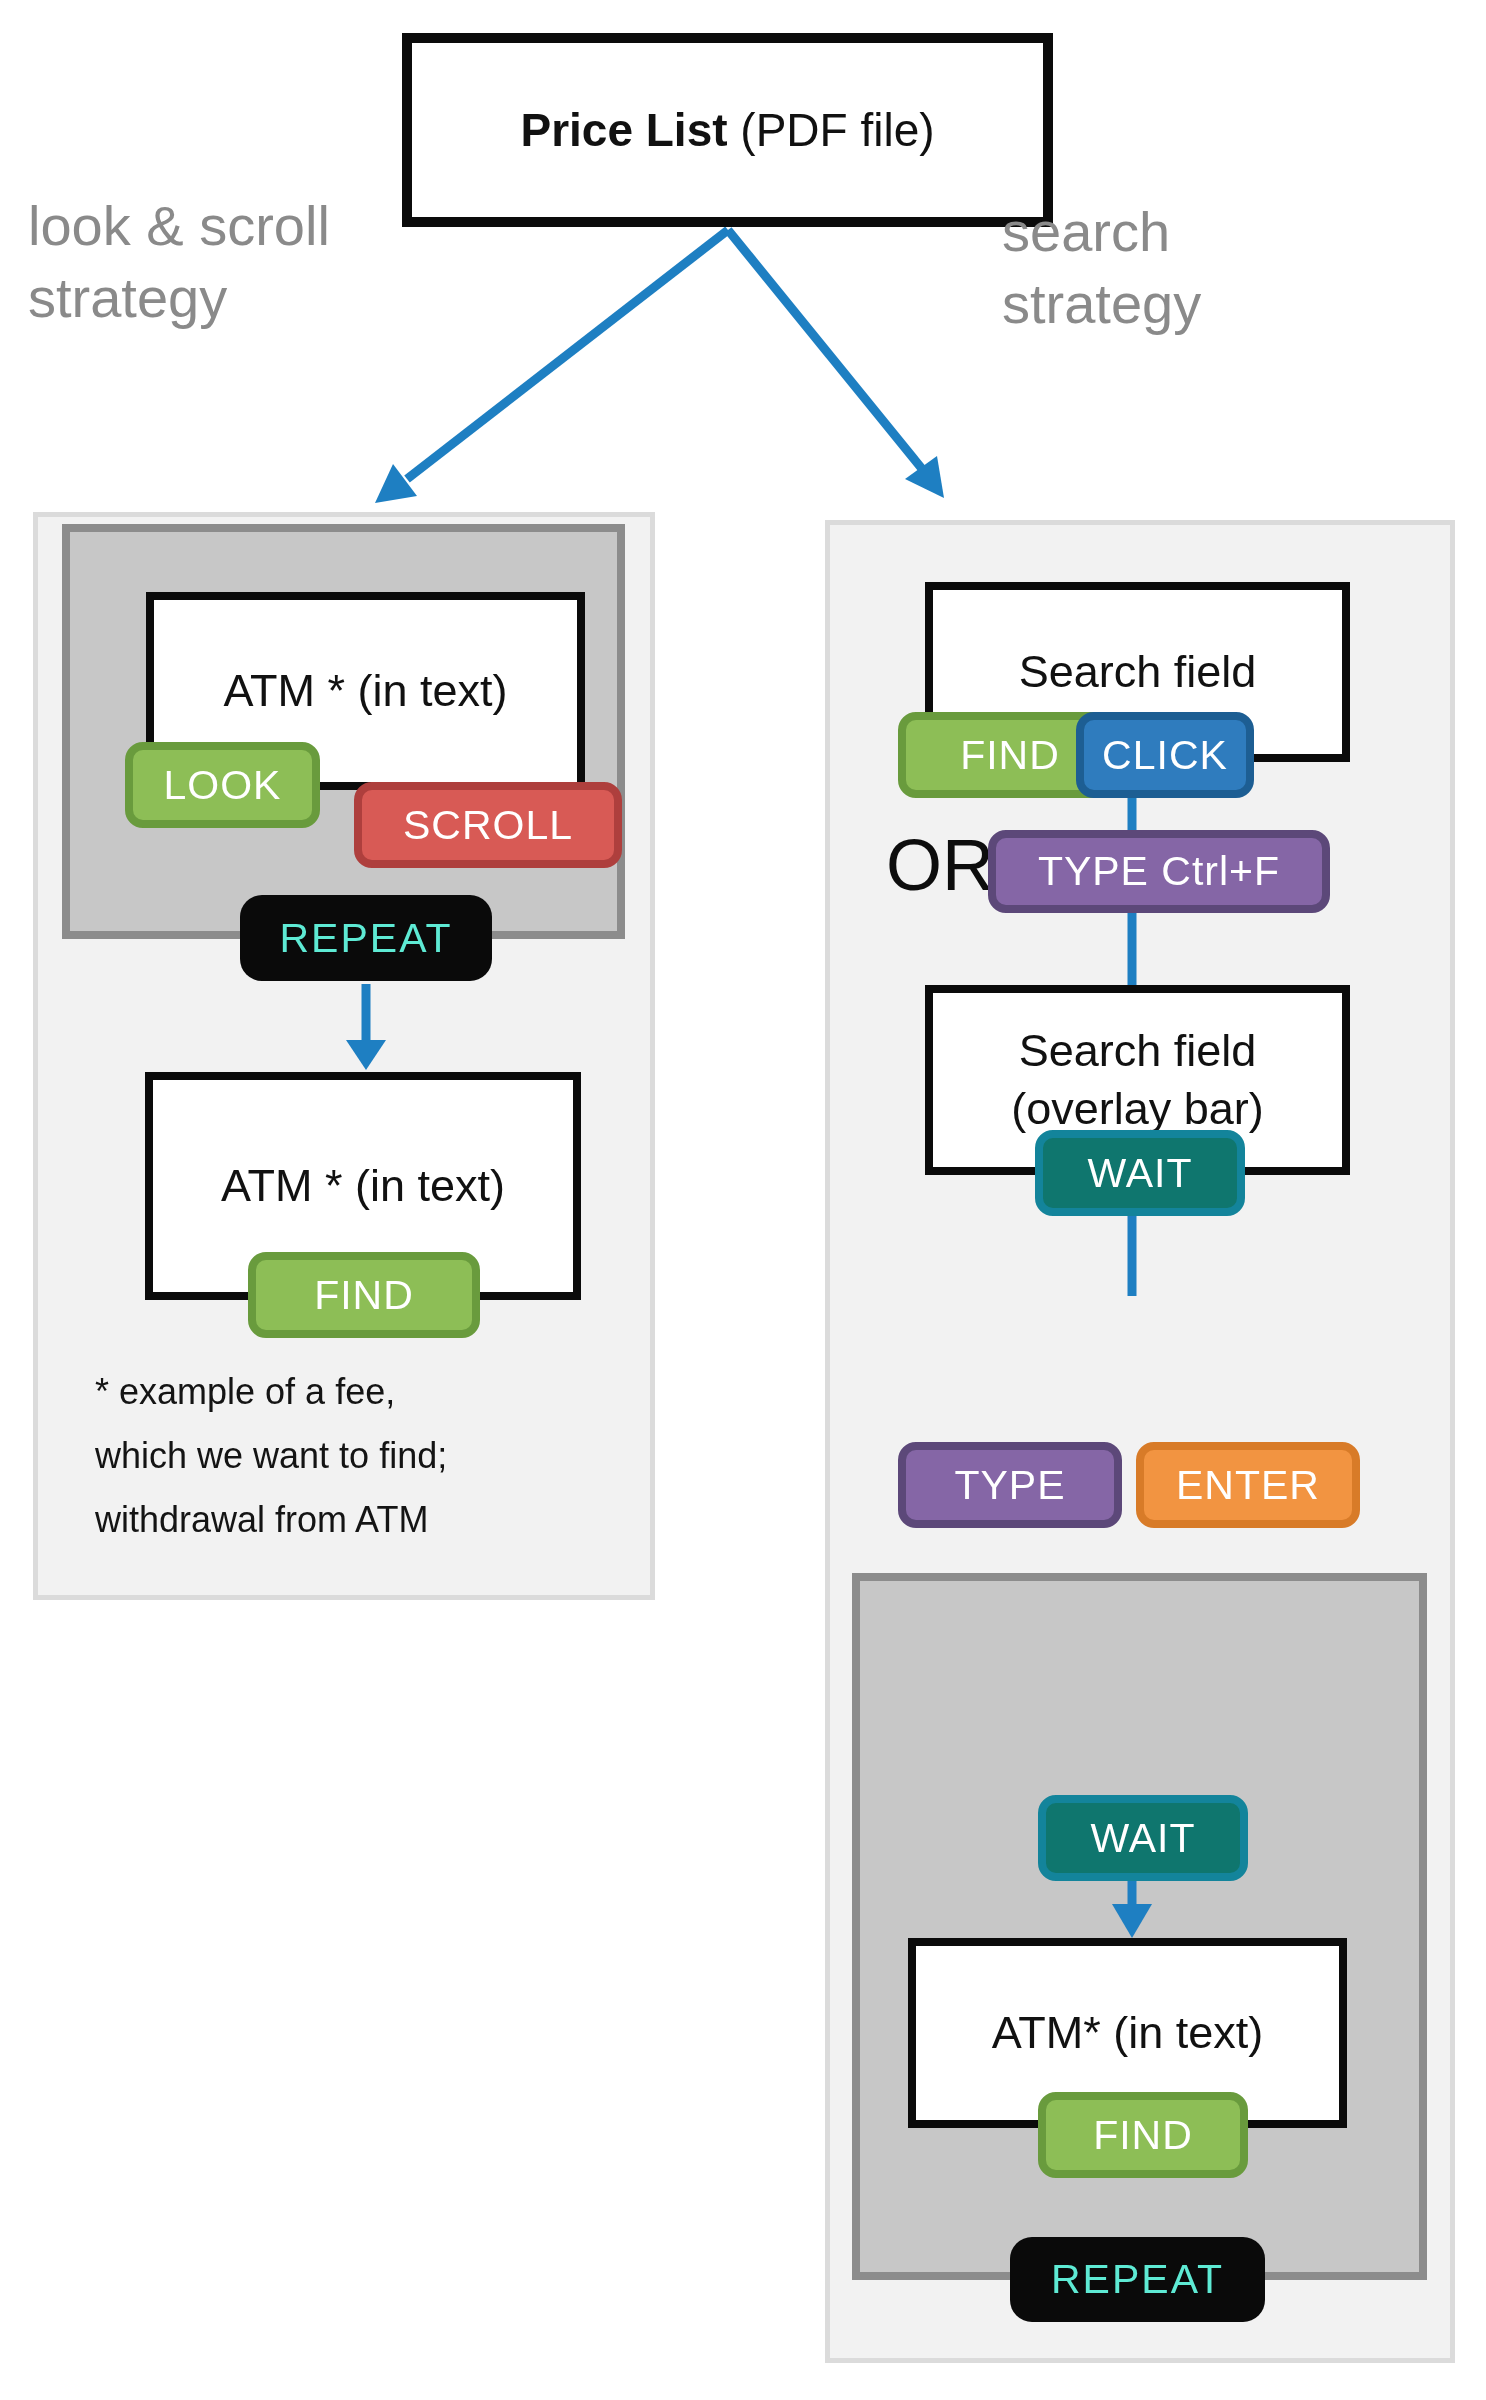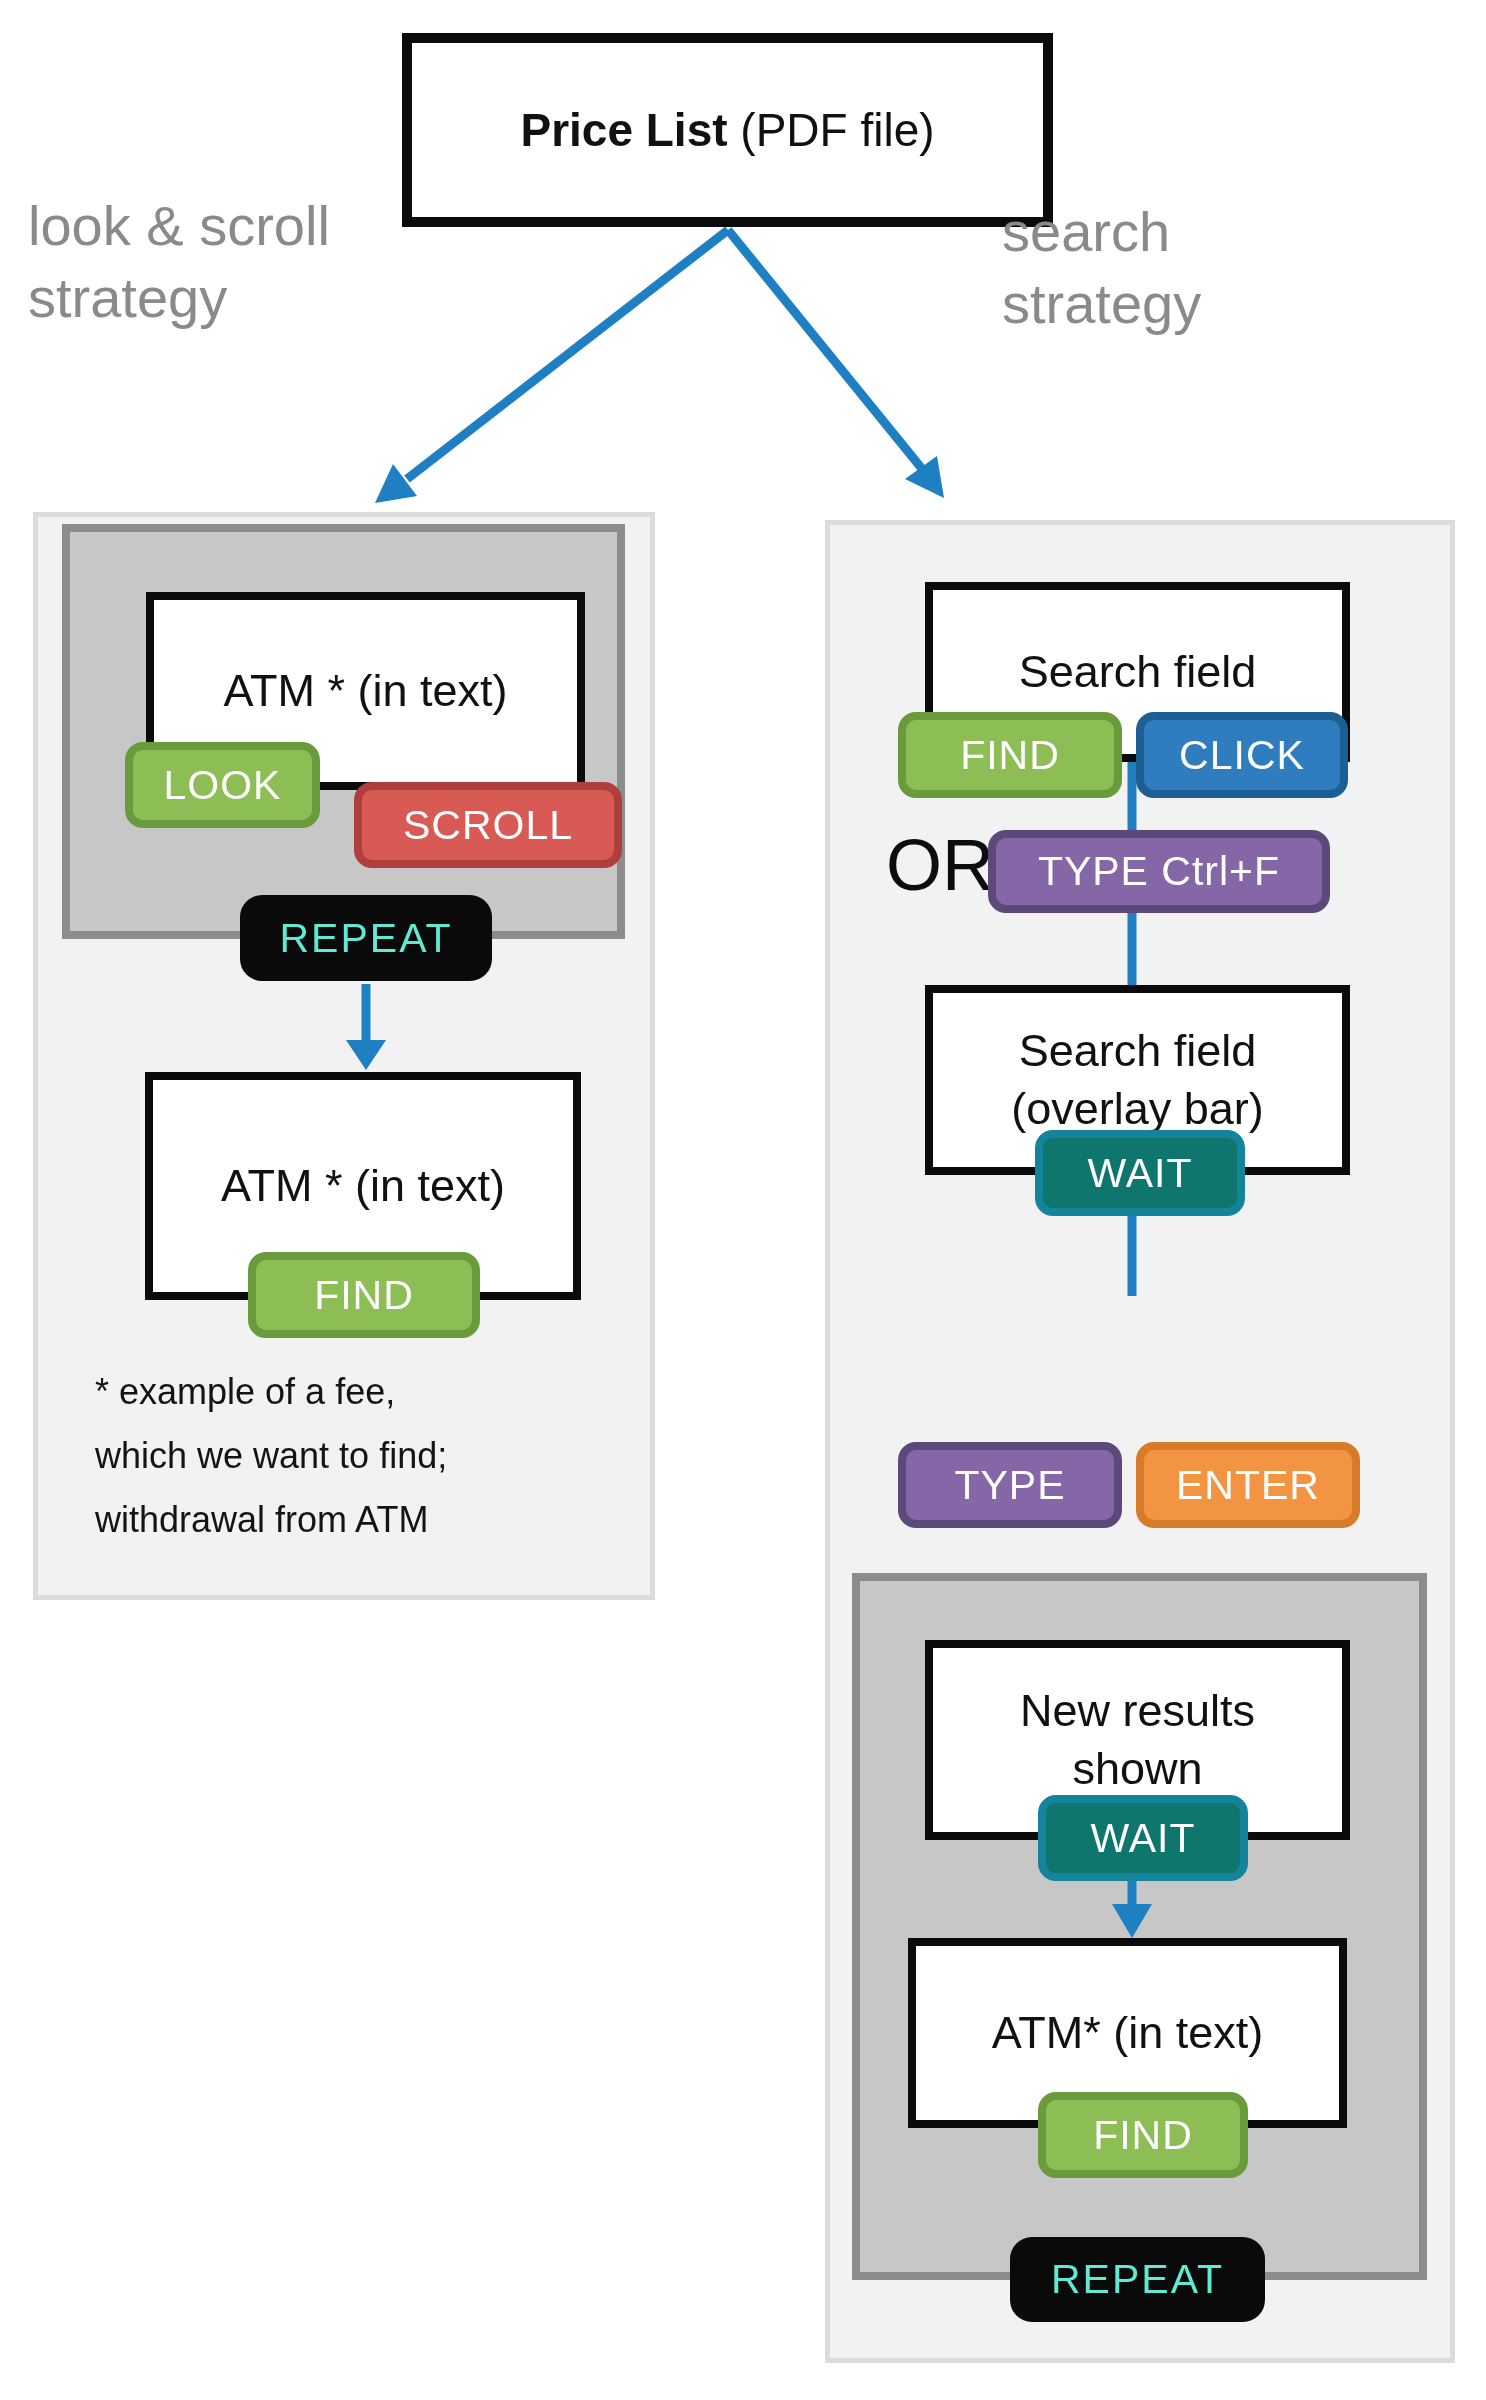--- a/index.html
+++ b/index.html
@@ -109,21 +109,21 @@
     <div>which we want to find;</div>
     <div>withdrawal from ATM</div>
   </div>
 
   <div class="abs node" style="left:925px;top:582px;width:425px;height:180px;">
     <div>Search field</div>
   </div>
   <div class="abs chip chip-green" style="left:898px;top:712px;width:224px;height:86px;">
     <span>FIND</span>
   </div>
-  <div class="abs chip chip-blue" style="left:1136px;top:712px;width:212px;height:86px;">
+  <div class="abs chip chip-blue" style="left:1076px;top:712px;width:178px;height:86px;">
     <span>CLICK</span>
   </div>
   <div class="abs or-label" style="left:886px;top:824px;">OR</div>
   <div class="abs chip chip-purple" style="left:988px;top:830px;width:342px;height:83px;justify-content:center;">
     <span>TYPE Ctrl+F</span>
   </div>
 
   <div class="abs node" style="left:925px;top:985px;width:425px;height:190px;">
     <div>Search field</div>
     <div>(overlay bar)</div>
@@ -132,24 +132,20 @@
     <span>WAIT</span>
   </div>
 
   <div class="abs chip chip-purple" style="left:898px;top:1442px;width:224px;height:86px;">
     <span>TYPE</span>
   </div>
   <div class="abs chip chip-orange" style="left:1136px;top:1442px;width:224px;height:86px;">
     <span>ENTER</span>
   </div>
 
-  <div class="abs node" style="left:925px;top:1640px;width:425px;height:200px;">
-    <div>New results</div>
-    <div>shown</div>
-  </div>
   <div class="abs chip chip-teal" style="left:1038px;top:1795px;width:210px;height:86px;">
     <span>WAIT</span>
   </div>
 
   <div class="abs node" style="left:908px;top:1938px;width:439px;height:190px;">
     <div>ATM* (in text)</div>
   </div>
   <div class="abs chip chip-green" style="left:1038px;top:2092px;width:210px;height:86px;">
     <span>FIND</span>
   </div>

